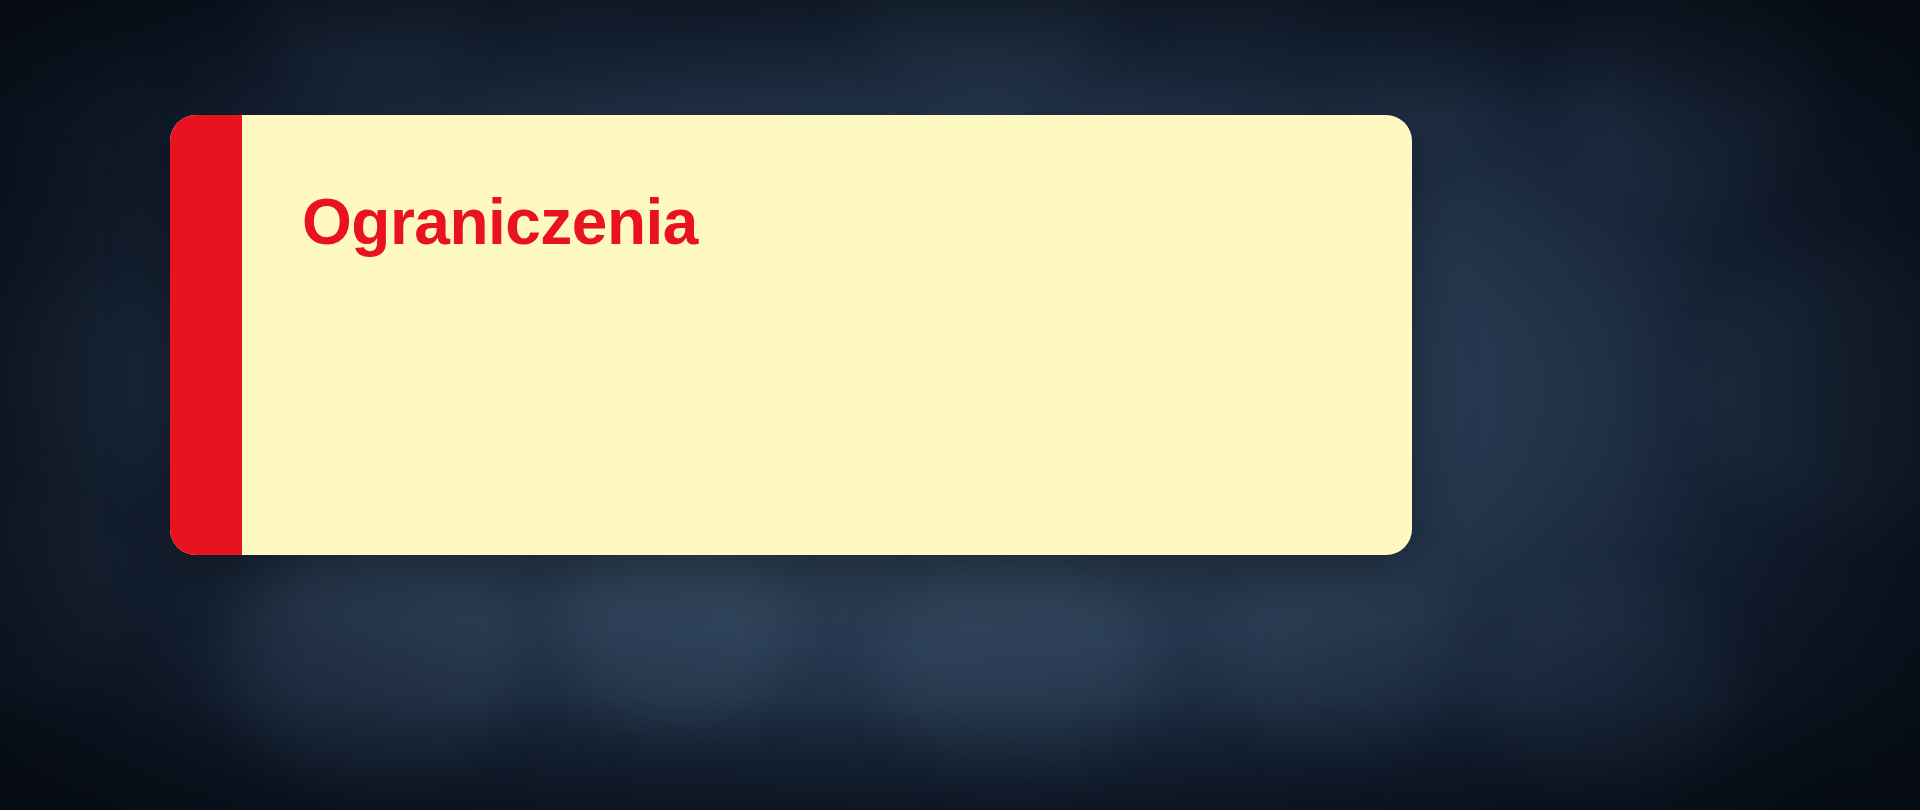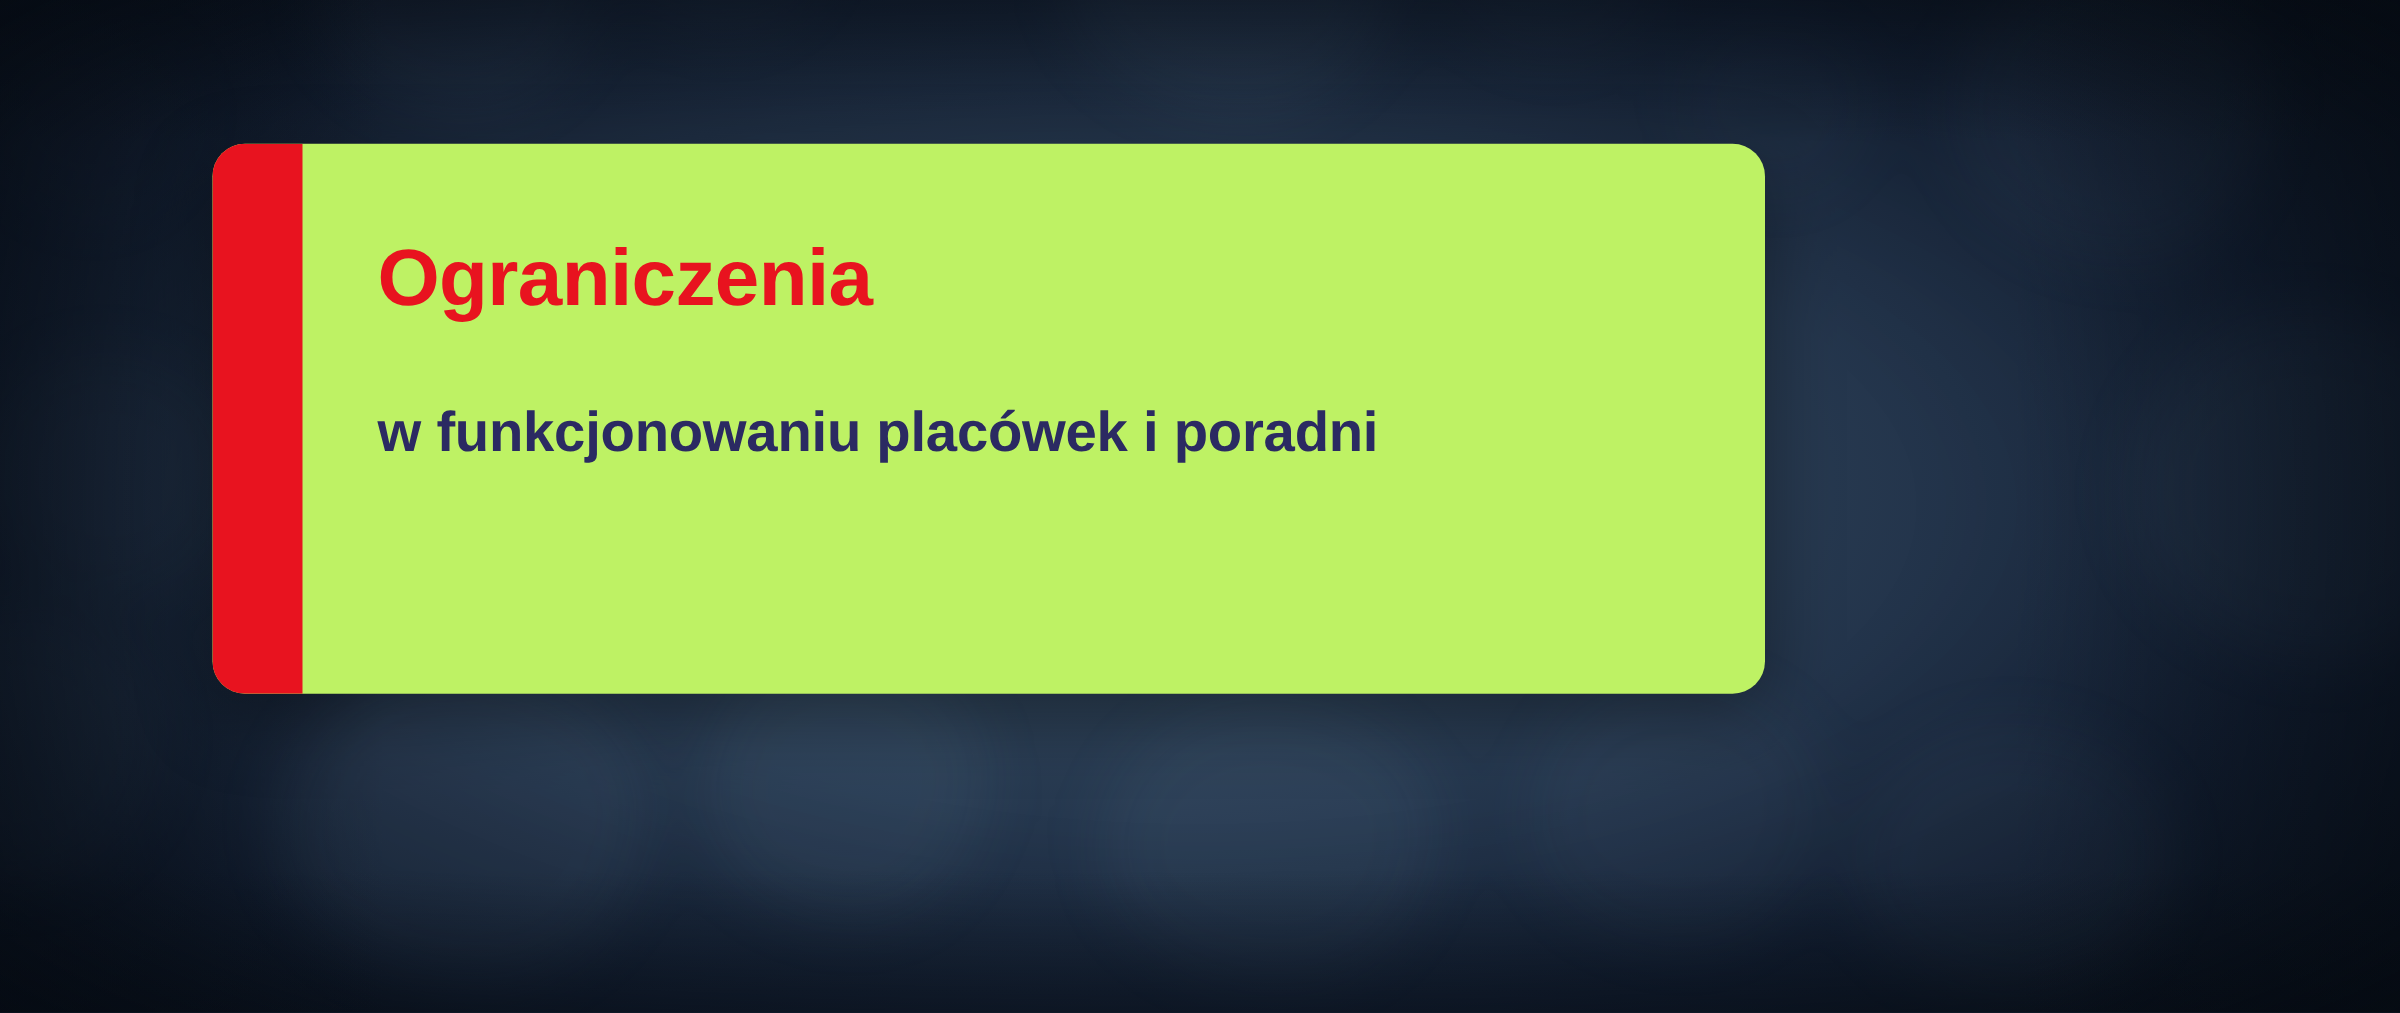--- a/index.html
+++ b/index.html
@@ -83,21 +83,21 @@
   }
 
   
   .card {
     position: absolute;
     left: 170px;
     top: 115px;
     width: 1242px;
     height: 440px;
     border-radius: 26px;
-    background: #bef264;
+    background: #fef9c3;
     overflow: hidden;
     box-shadow: 0 18px 60px rgba(0,0,0,0.38);
     display: flex;
   }
   .card-accent {
     width: 72px;
     flex: 0 0 72px;
     background: #e8131f;
   }
   .card-body {
@@ -156,18 +156,17 @@
   </div>
 
   <div class="bg-vignette"></div>
   <div class="bg-edge-dark"></div>
 
   <div class="card">
     <div class="card-accent"></div>
     <div class="card-body">
       <h1 class="card-title">Ograniczenia</h1>
       <p class="card-subtitle">
-        <span class="sub-line">w funkcjonowaniu placówek i poradni</span>
       </p>
     </div>
   </div>
 
 </div>
 
 </body></html>

